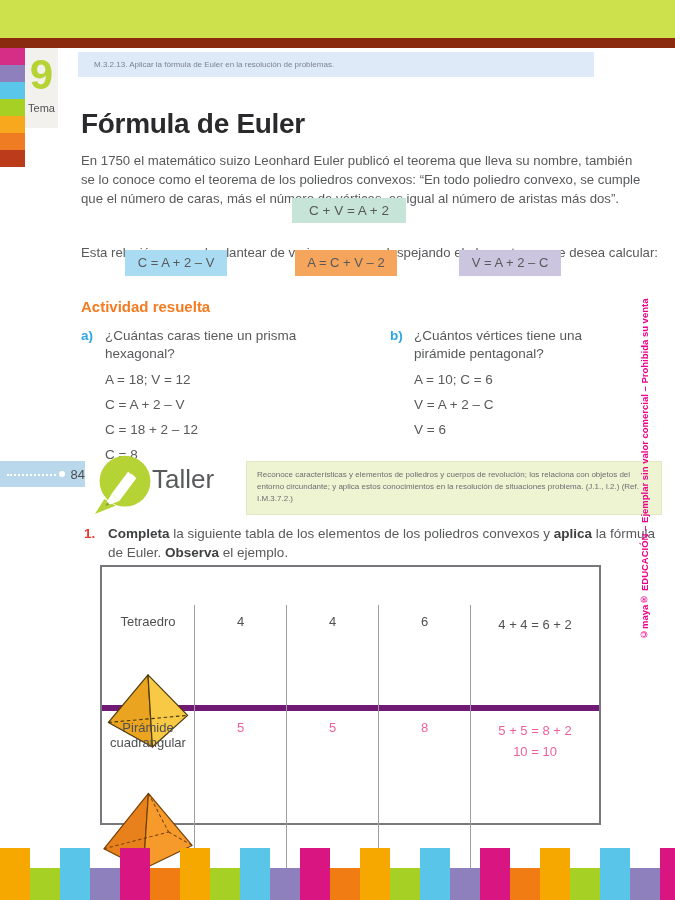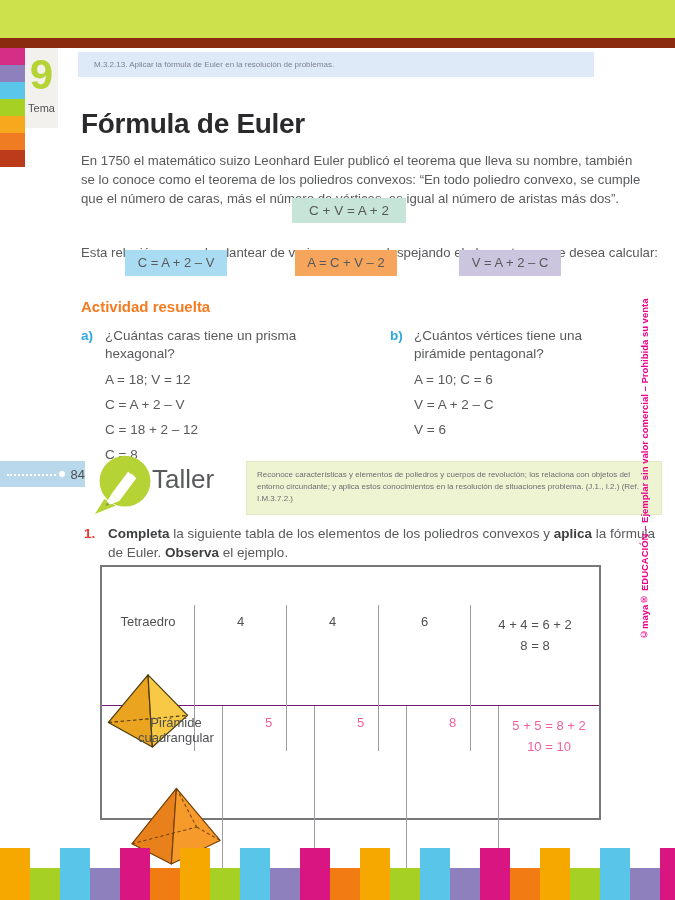--- a/index.html
+++ b/index.html
@@ -55,21 +55,21 @@
   .ex-text{display:block;margin-left:24px;}
   .ex-text b{color:#3f4042;}
   
   .etable{position:absolute;left:100px;top:565px;width:497px;border:2px solid #77787b;}
   .thead{display:grid;grid-template-columns:92px 92px 92px 92px 1fr;}
   .th{height:38px;color:#fff;font-weight:bold;font-size:11.5px;letter-spacing:-0.2px;display:flex;align-items:center;justify-content:center;border-left:2px solid #fff;white-space:nowrap;}
   .th:first-child{border-left:none;}
   .th-col{flex-direction:column;line-height:15px;font-size:11.5px;}
   .trow{display:grid;grid-template-columns:92px 92px 92px 92px 1fr;}
   .trow1{height:100px;}
-  .trow2{height:112px;border-top:1px solid #701a75;padding-left:28px;}
+  .trow2{height:112px;border-top:6px solid #701a75;}
   .td{border-left:1px solid #9d9ea1;text-align:center;font-size:13px;color:#4f5052;padding-top:9px;box-sizing:border-box;}
   .td:first-child{border-left:none;gap:38px;}
   .td-name{display:flex;flex-direction:column;align-items:center;}
   .td-name .nm{line-height:15px;}
   .pink{color:var(--pink_answer);}
   .fcell div{line-height:21px;}
   
   .sidebar-text{position:absolute;left:633px;top:268px;height:372px;width:22px;
     writing-mode:vertical-rl;transform:rotate(180deg);white-space:nowrap;
     font-size:9.5px;font-weight:bold;color:var(--magenta);display:flex;align-items:center;}
@@ -184,21 +184,20 @@
           <polygon points="50,4 5,58 55,86" fill="#eaa41f" stroke="#4a3a0c" stroke-width="1.4" stroke-linejoin="round"></polygon>
           <polygon points="50,4 55,86 95,50" fill="#f8c945" stroke="#4a3a0c" stroke-width="1.4" stroke-linejoin="round"></polygon>
           <line x1="5" y1="58" x2="95" y2="50" stroke="#4a3a0c" stroke-width="1.3" stroke-dasharray="4 3"></line>
         </svg>
       </div>
       <div class="td">4</div>
       <div class="td">4</div>
       <div class="td">6</div>
       <div class="td fcell">
         <div>4 + 4 = 6 + 2</div>
-        <div>8 = 8</div>
       </div>
     </div>
     <div class="trow trow2">
       <div class="td td-name">
         <span class="nm" style="width:80px;">Pirámide cuadrangular</span>
         <svg width="100" height="84" viewBox="0 0 115 100" style="margin-top:2px;">
           <polygon points="58,4 5,70 52,94" fill="#e8811b" stroke="#713f06" stroke-width="1.4" stroke-linejoin="round"></polygon>
           <polygon points="58,4 52,94 110,66" fill="#f69a2c" stroke="#713f06" stroke-width="1.4" stroke-linejoin="round"></polygon>
           <line x1="5" y1="70" x2="82" y2="50" stroke="#713f06" stroke-width="1.2" stroke-dasharray="4 3"></line>
           <line x1="82" y1="50" x2="110" y2="66" stroke="#713f06" stroke-width="1.2" stroke-dasharray="4 3"></line>

